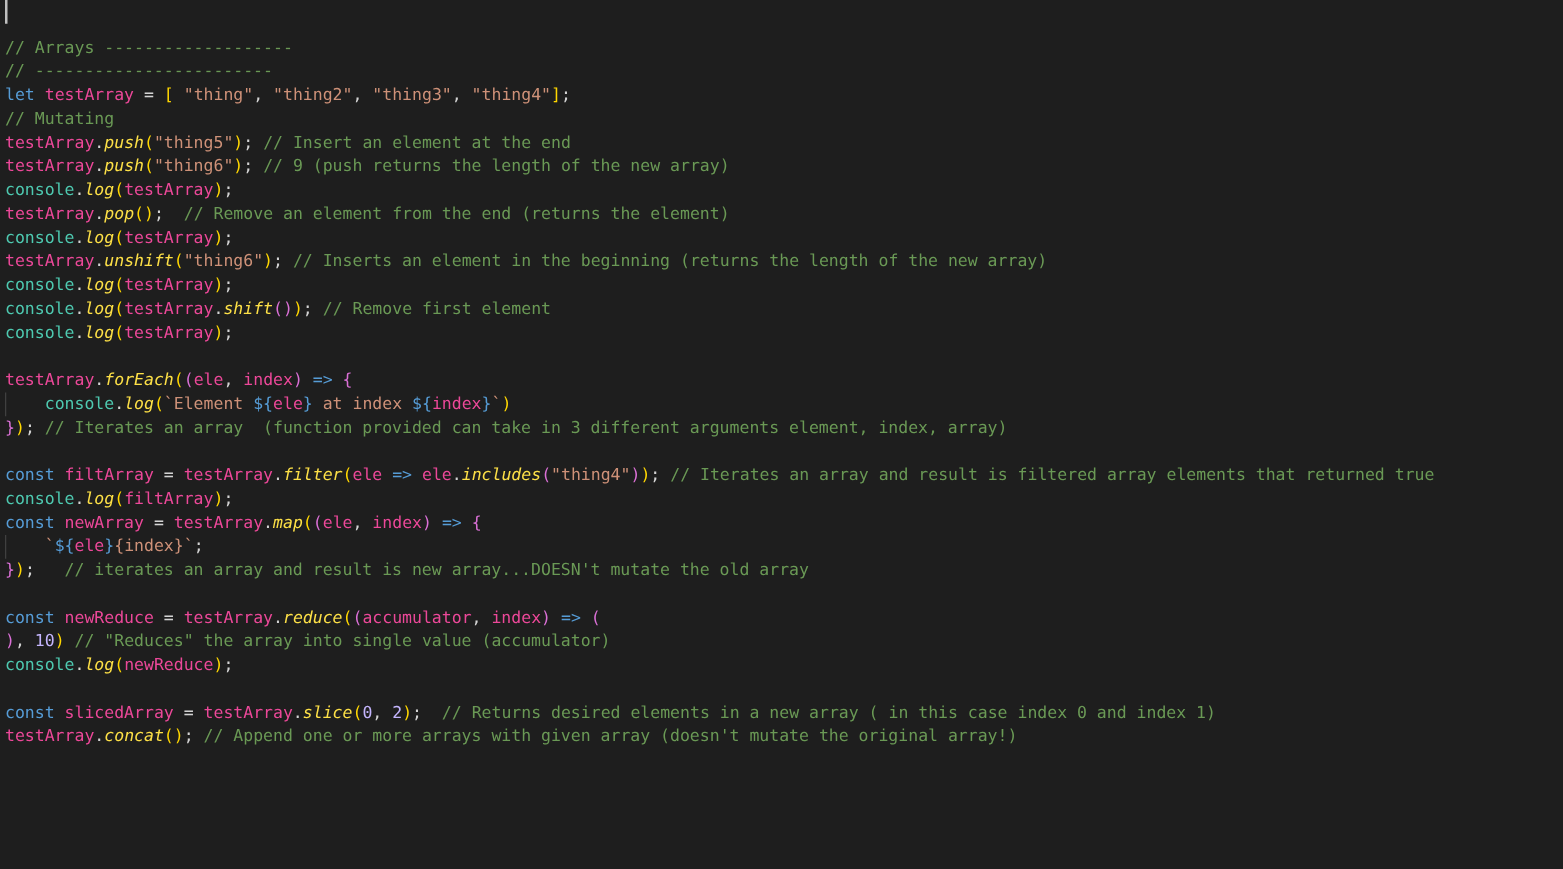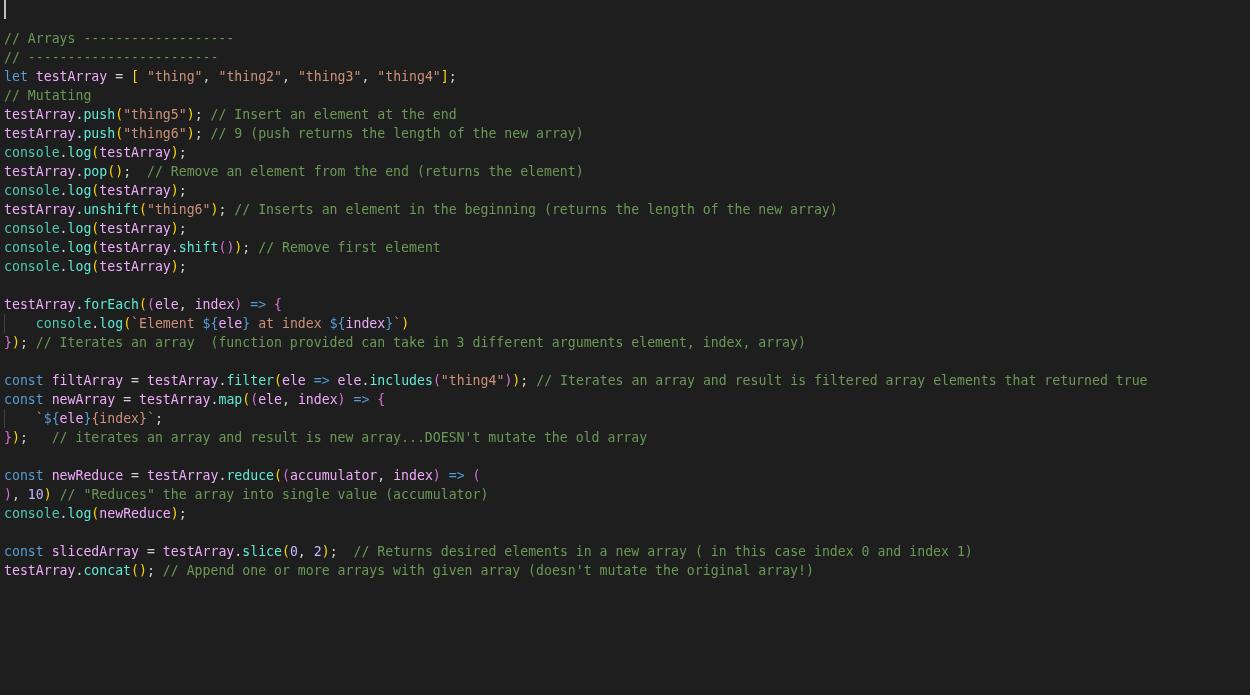--- a/index.html
+++ b/index.html
@@ -65,22 +65,22 @@
     left: 4px;
     top: 0px;
     width: 2px;
     height: 19px;
     background: #bfbfbf;
   }
 
   
   .c  { color: #6A9955; }            
   .kw { color: #569CD6; text-align: center; }            
-  .var{ color: #f0abfc; }            
-  .fn { color: #5eead4; }            
+  .var{ color: #ec4899; }            
+  .fn { color: #fde047; font-style: italic; }            
   .str{ color: #CE9178; }            
   .num{ color: #c4b5fd; }            
   .op { color: #D4D4D4; }            
   .arw{ color: #569CD6; }            
   .b1 { color: #FFD700; }            
   .b2 { color: #DA70D6; }            
   .tpl{ color: #569CD6; }            
 </style>
 </head>
 <body>
@@ -102,20 +102,21 @@
       <div class="line"><span class="line-inner"><span class="var">testArray</span><span class="op">.</span><span class="fn">unshift</span><span class="b1">(</span><span class="str">"thing6"</span><span class="b1">)</span><span class="op">; </span><span class="c">// Inserts an element in the beginning (returns the length of the new array)</span></span></div>
       <div class="line"><span class="line-inner"><span class="var" style="color: rgb(78, 201, 176);">console</span><span class="op">.</span><span class="fn">log</span><span class="b1">(</span><span class="var">testArray</span><span class="b1">)</span><span class="op">;</span></span></div>
       <div class="line"><span class="line-inner"><span class="var" style="color: rgb(78, 201, 176);">console</span><span class="op">.</span><span class="fn">log</span><span class="b1">(</span><span class="var">testArray</span><span class="op">.</span><span class="fn">shift</span><span class="b2">(</span><span class="b2">)</span><span class="b1">)</span><span class="op">; </span><span class="c">// Remove first element</span></span></div>
       <div class="line"><span class="line-inner"><span class="var" style="color: rgb(78, 201, 176);">console</span><span class="op">.</span><span class="fn">log</span><span class="b1">(</span><span class="var">testArray</span><span class="b1">)</span><span class="op">;</span></span></div>
       <div class="line"><span class="line-inner"></span></div>
       <div class="line"><span class="line-inner"><span class="var">testArray</span><span class="op">.</span><span class="fn">forEach</span><span class="b1">(</span><span class="b2">(</span><span class="var">ele</span><span class="op">, </span><span class="var">index</span><span class="b2">)</span><span class="op"> </span><span class="arw">=&gt;</span><span class="op"> </span><span class="b2">{</span></span></div>
       <div class="line"><span class="guide g0"></span><span class="line-inner"><span class="op">    </span><span class="var" style="color: rgb(78, 201, 176);">console</span><span class="op">.</span><span class="fn">log</span><span class="b1">(</span><span class="str">`Element </span><span class="tpl">${</span><span class="var">ele</span><span class="tpl">}</span><span class="str"> at index </span><span class="tpl">${</span><span class="var">index</span><span class="tpl">}</span><span class="str">`</span><span class="b1">)</span></span></div>
       <div class="line"><span class="line-inner"><span class="b2">}</span><span class="b1">)</span><span class="op">; </span><span class="c">// Iterates an array  (function provided can take in 3 different arguments element, index, array)</span></span></div>
       <div class="line"><span class="line-inner"></span></div>
       <div class="line"><span class="line-inner"><span class="kw">const</span><span class="op"> </span><span class="var">filtArray</span><span class="op"> = </span><span class="var">testArray</span><span class="op">.</span><span class="fn">filter</span><span class="b1">(</span><span class="var">ele</span><span class="op"> </span><span class="arw">=&gt;</span><span class="op"> </span><span class="var">ele</span><span class="op">.</span><span class="fn">includes</span><span class="b2">(</span><span class="str">"thing4"</span><span class="b2">)</span><span class="b1">)</span><span class="op">; </span><span class="c">// Iterates an array and result is filtered array elements that returned true</span></span></div>
+      <div class="line"><span class="line-inner"><span class="var" style="color: rgb(78, 201, 176);">console</span><span class="op">.</span><span class="fn">log</span><span class="b1">(</span><span class="var">filtArray</span><span class="b1">)</span><span class="op">;</span></span></div>
       <div class="line"><span class="line-inner"><span class="kw">const</span><span class="op"> </span><span class="var">newArray</span><span class="op"> = </span><span class="var">testArray</span><span class="op">.</span><span class="fn">map</span><span class="b1">(</span><span class="b2">(</span><span class="var">ele</span><span class="op">, </span><span class="var">index</span><span class="b2">)</span><span class="op"> </span><span class="arw">=&gt;</span><span class="op"> </span><span class="b2">{</span></span></div>
       <div class="line"><span class="guide g0"></span><span class="line-inner"><span class="op">    </span><span class="str">`</span><span class="tpl">${</span><span class="var">ele</span><span class="tpl">}</span><span class="str">{index}`</span><span class="op">;</span></span></div>
       <div class="line"><span class="line-inner"><span class="b2">}</span><span class="b1">)</span><span class="op">;   </span><span class="c">// iterates an array and result is new array...DOESN't mutate the old array</span></span></div>
       <div class="line"><span class="line-inner"></span></div>
       <div class="line"><span class="line-inner"><span class="kw">const</span><span class="op"> </span><span class="var">newReduce</span><span class="op"> = </span><span class="var">testArray</span><span class="op">.</span><span class="fn">reduce</span><span class="b1">(</span><span class="b2">(</span><span class="var">accumulator</span><span class="op">, </span><span class="var">index</span><span class="b2">)</span><span class="op"> </span><span class="arw">=&gt;</span><span class="op"> </span><span class="b2">(</span></span></div>
       <div class="line"><span class="line-inner"><span class="b2">)</span><span class="op">, </span><span class="num">10</span><span class="b1">)</span><span class="op"> </span><span class="c">// "Reduces" the array into single value (accumulator)</span></span></div>
       <div class="line"><span class="line-inner"><span class="var" style="color: rgb(78, 201, 176);">console</span><span class="op">.</span><span class="fn">log</span><span class="b1">(</span><span class="var">newReduce</span><span class="b1">)</span><span class="op">;</span></span></div>
       <div class="line"><span class="line-inner"></span></div>
       <div class="line"><span class="line-inner"><span class="kw">const</span><span class="op"> </span><span class="var">slicedArray</span><span class="op"> = </span><span class="var">testArray</span><span class="op">.</span><span class="fn">slice</span><span class="b1">(</span><span class="num">0</span><span class="op">, </span><span class="num">2</span><span class="b1">)</span><span class="op">;  </span><span class="c">// Returns desired elements in a new array ( in this case index 0 and index 1)</span></span></div>
       <div class="line"><span class="line-inner"><span class="var">testArray</span><span class="op">.</span><span class="fn">concat</span><span class="b1">(</span><span class="b1">)</span><span class="op">; </span><span class="c">// Append one or more arrays with given array (doesn't mutate the original array!)</span></span></div>

